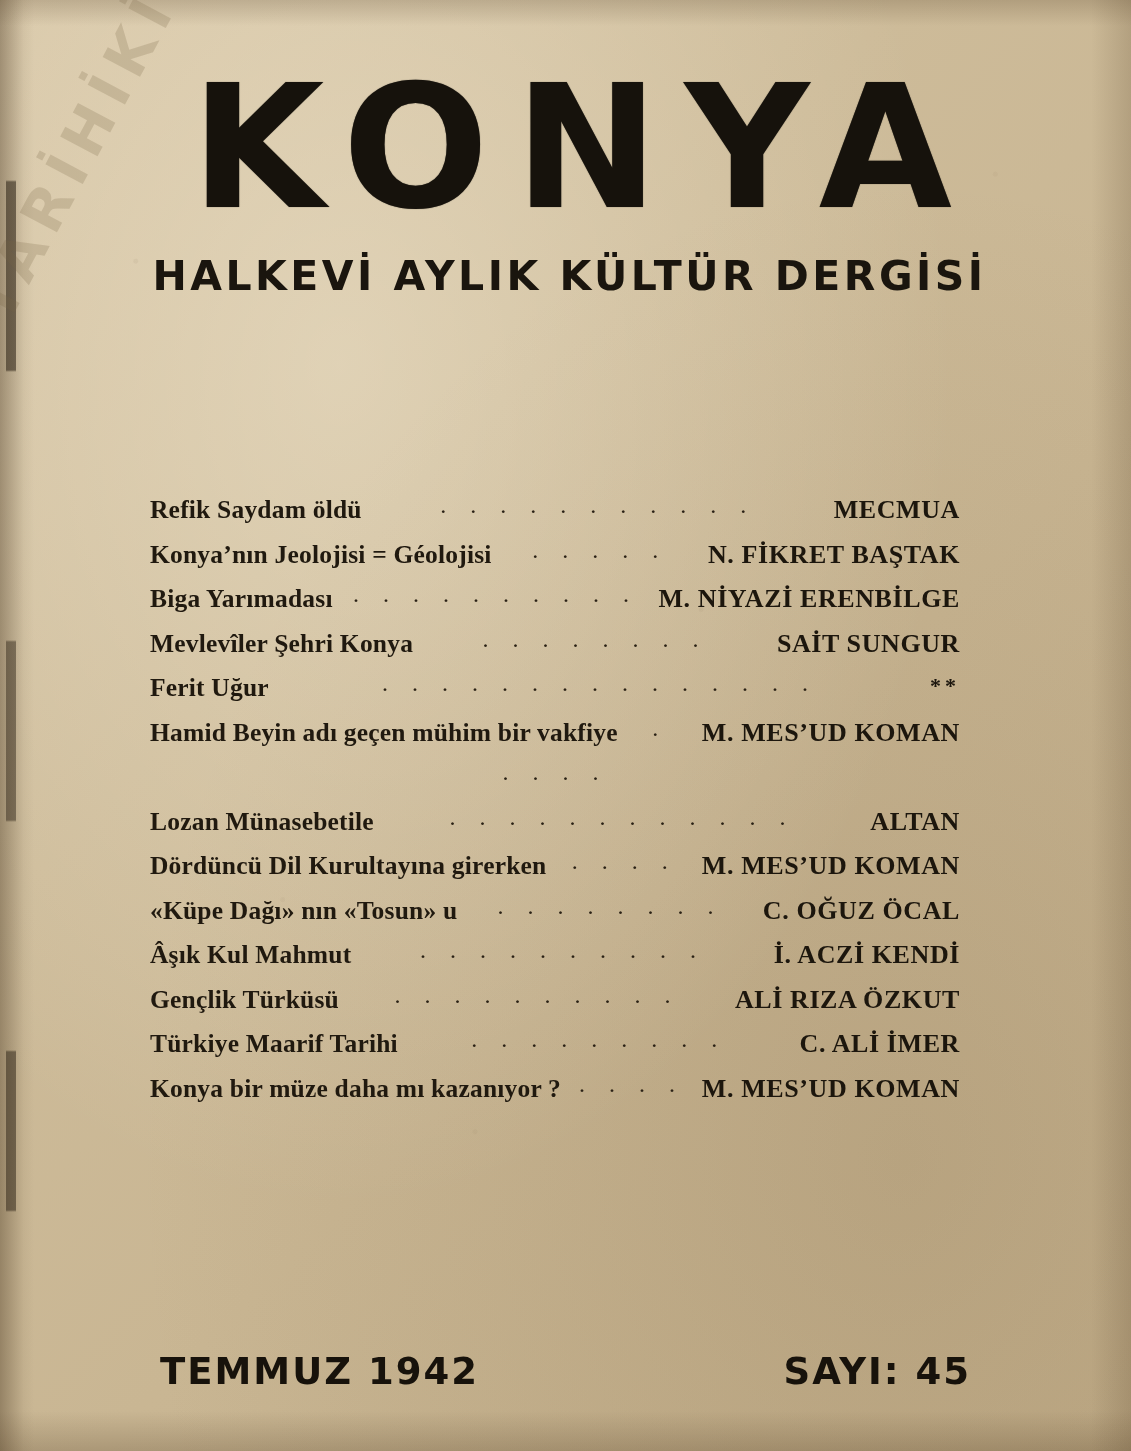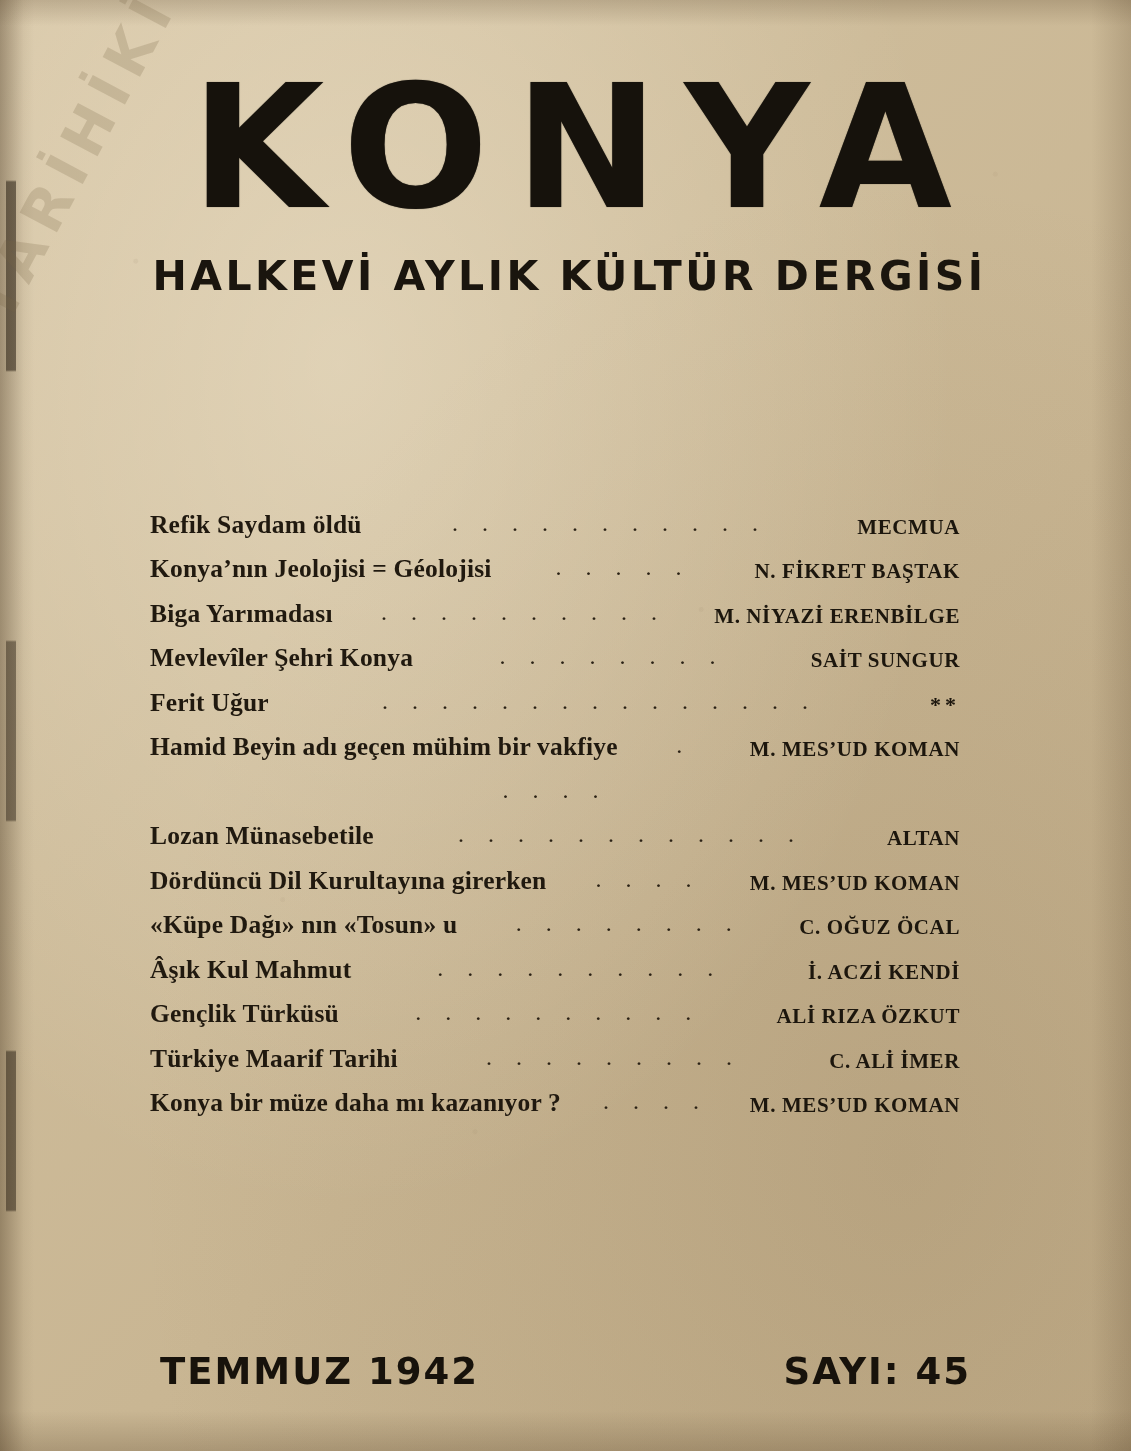--- a/index.html
+++ b/index.html
@@ -126,21 +126,21 @@
   }
 
   .toc {
     position: absolute;
     top: 495px;
     left: 150px;
     width: 810px;
   }
   .toc-row {
     display: flex;
-    align-items: flex-end;
+    align-items: flex-start;
     font-family: "Liberation Serif", serif;
     font-size: 25.5px;
     color: #20190f;
     height: 44.5px;
     white-space: nowrap;
   }
   .toc-title {
     font-weight: bold;
     letter-spacing: 0.2px;
   }
@@ -151,21 +151,21 @@
     position: relative;
     top: -3px;
     letter-spacing: 9px;
     color: #2a2115;
     font-size: 24px;
     text-align: center;
     white-space: nowrap;
   }
   .toc-author {
     font-weight: bold;
-    font-size: 21px;
+    font-size: 26px;
     letter-spacing: 0.6px;
     text-align: right;
     color: #1c160d;
   }
   .toc-author.stars {
     letter-spacing: 4px;
     font-size: 22px;
   }
 
   .footer {

